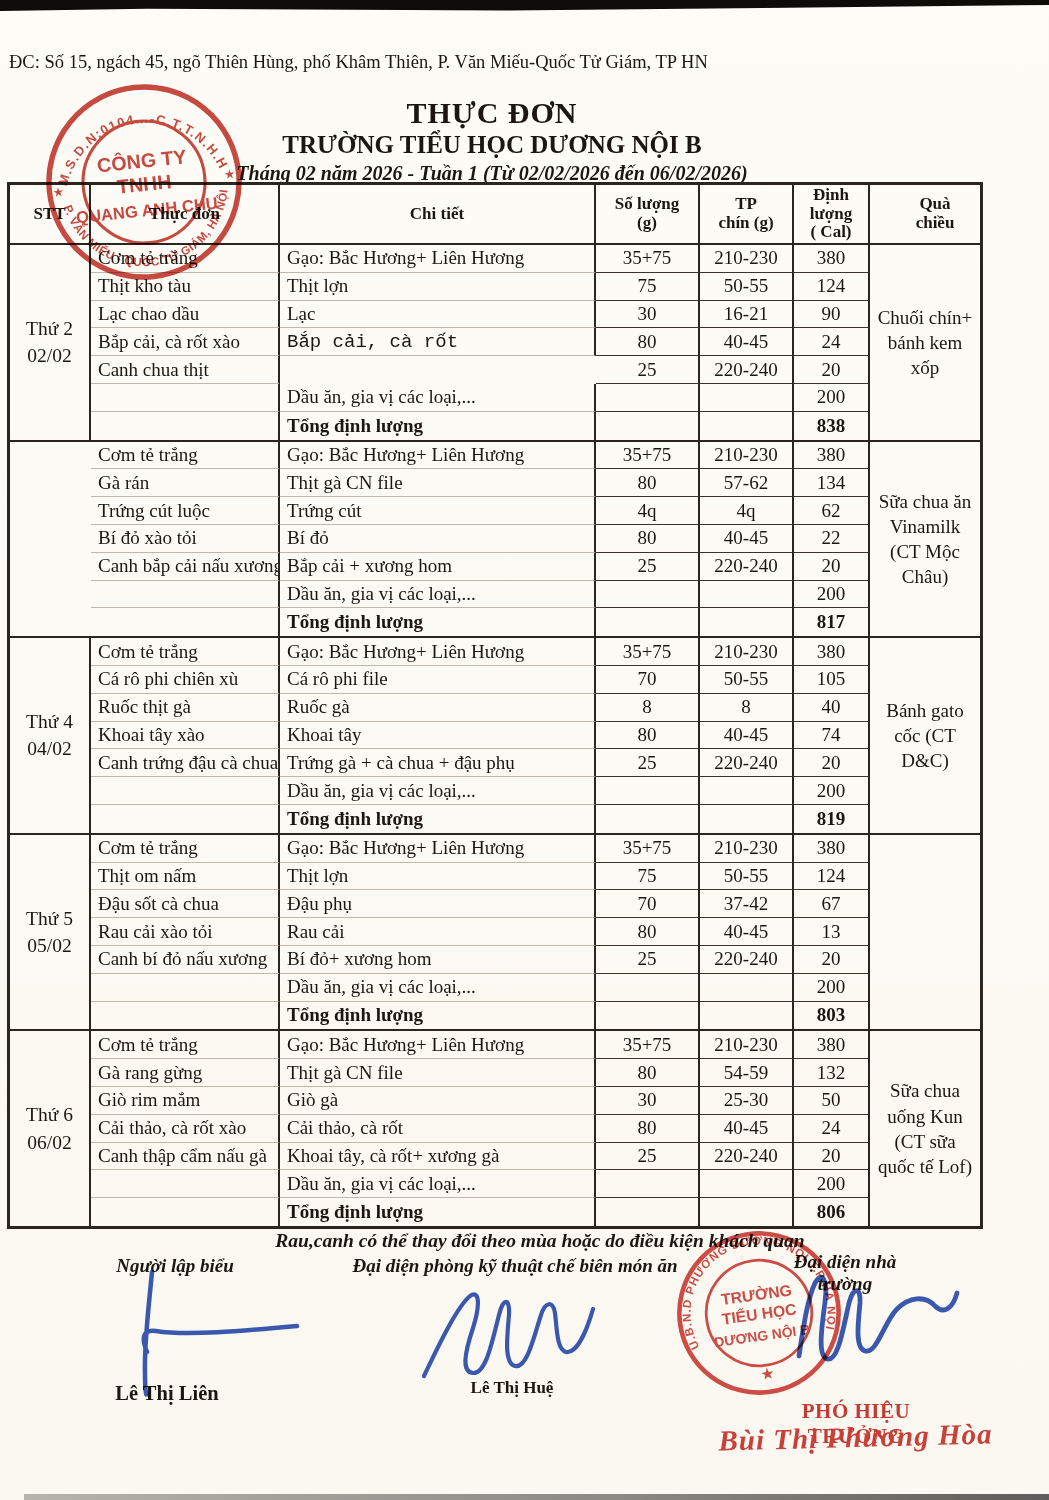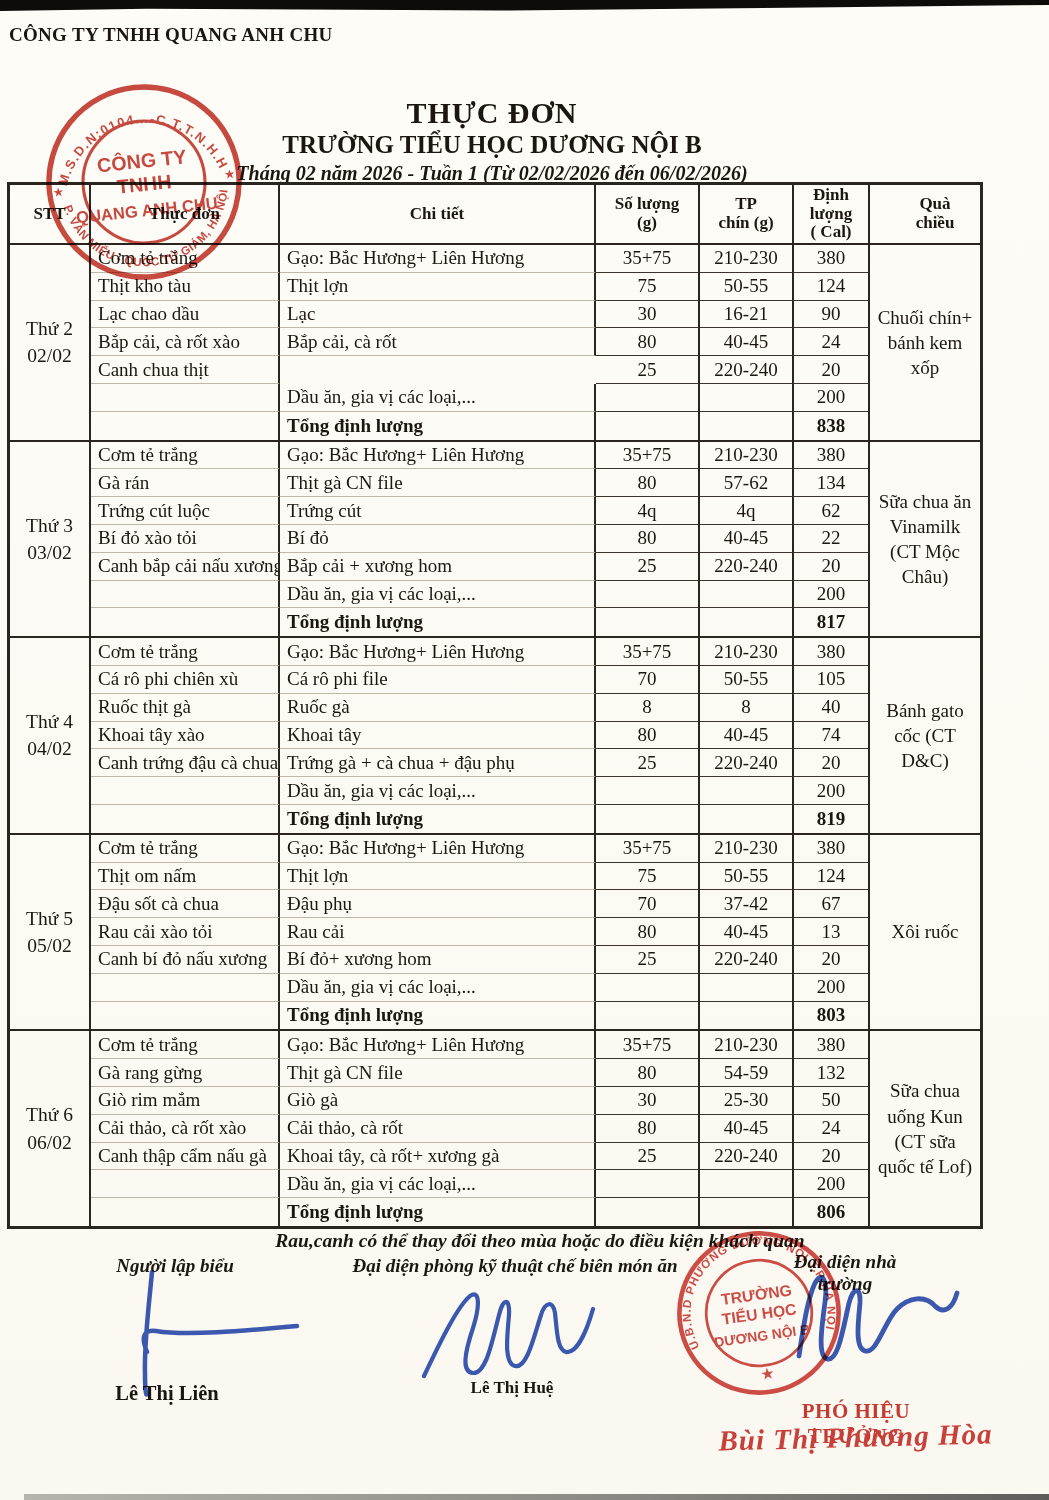--- a/index.html
+++ b/index.html
@@ -105,21 +105,21 @@
   .sig-overlay path{ fill:none; stroke:var(--blue); stroke-linecap:round; stroke-linejoin:round; opacity:.93; }
 </style>
 </head>
 <body>
 
 <div class="page">
 
   <div class="scan-top"></div>
   <div class="scan-bottom"></div>
 
-  <div class="company">CÔNG TY TNHH QUANG ANH CHU</div>
+  <div class="address">ĐC: Số 15, ngách 45, ngõ Thiên Hùng, phố Khâm Thiên, P. Văn Miếu-Quốc Tử Giám, TP HN</div>
   <div class="title">THỰC ĐƠN</div>
   <div class="school">TRƯỜNG TIỂU HỌC DƯƠNG NỘI B</div>
   <div class="period">Tháng 02 năm 2026  - Tuần 1 (Từ 02/02/2026 đến 06/02/2026)</div>
 
   <div class="menu-table">
       <div class="thead">
         <div class="hcell">STT</div>
         <div class="hcell">Thực đơn</div>
         <div class="hcell">Chi tiết</div>
         <div class="hcell">Số lượng
@@ -146,45 +146,41 @@
         <div class="cell text-cell light-sep" style="grid-area: 2 / 3;">Thịt lợn</div>
         <div class="cell num-cell dark-sep" style="grid-area: 2 / 4;">75</div>
         <div class="cell num-cell dark-sep" style="grid-area: 2 / 5;">50-55</div>
         <div class="cell num-cell dark-sep" style="grid-area: 2 / 6;">124</div>
         <div class="cell text-cell light-sep" style="grid-area: 3 / 2;">Lạc chao dầu</div>
         <div class="cell text-cell light-sep" style="grid-area: 3 / 3;">Lạc</div>
         <div class="cell num-cell dark-sep" style="grid-area: 3 / 4;">30</div>
         <div class="cell num-cell dark-sep" style="grid-area: 3 / 5;">16-21</div>
         <div class="cell num-cell dark-sep" style="grid-area: 3 / 6;">90</div>
         <div class="cell text-cell light-sep" style="grid-area: 4 / 2;">Bắp cải, cà rốt xào</div>
-        <div class="cell text-cell light-sep" style="grid-area: 4 / 3;">Bắp cải, cà rốt</div>
+        <div class="cell text-cell light-sep" style="grid-area: 4 / 3; font-family: Liberation Mono, monospace;">Bắp cải, cà rốt</div>
         <div class="cell num-cell dark-sep" style="grid-area: 4 / 4;">80</div>
         <div class="cell num-cell dark-sep" style="grid-area: 4 / 5;">40-45</div>
         <div class="cell num-cell dark-sep" style="grid-area: 4 / 6;">24</div>
         <div class="cell text-cell light-sep" style="grid-area: 5 / 2;">Canh chua thịt</div>
         <div class="cell num-cell dark-sep" style="grid-area: 5 / 4;">25</div>
         <div class="cell num-cell dark-sep" style="grid-area: 5 / 5;">220-240</div>
         <div class="cell num-cell dark-sep" style="grid-area: 5 / 6;">20</div>
         <div class="cell text-cell light-sep" style="grid-area: 6 / 2;"></div>
         <div class="cell text-cell light-sep" style="grid-area: 6 / 3;">Dầu ăn, gia vị các loại,...</div>
         <div class="cell num-cell dark-sep" style="grid-area: 6 / 4;"></div>
         <div class="cell num-cell dark-sep" style="grid-area: 6 / 5;"></div>
         <div class="cell num-cell dark-sep" style="grid-area: 6 / 6;">200</div>
         <div class="cell text-cell light-sep no-sep bold" style="grid-area: 7 / 2;"></div>
         <div class="cell text-cell light-sep no-sep bold" style="grid-area: 7 / 3;">Tổng định lượng</div>
         <div class="cell num-cell dark-sep no-sep bold" style="grid-area: 7 / 4;"></div>
         <div class="cell num-cell dark-sep no-sep bold" style="grid-area: 7 / 5;"></div>
         <div class="cell num-cell dark-sep no-sep bold" style="grid-area: 7 / 6;">838</div>
         <div class="cell snack-cell">Chuối chín+ bánh kem xốp</div>
       </div>
       <div class="day-block">
-        <div class="cell stt-cell">
-          <div>Thứ 3</div>
-          <div>03/02</div>
-        </div>
         <div class="cell text-cell light-sep" style="grid-area: 1 / 2;">Cơm tẻ trắng</div>
         <div class="cell text-cell light-sep" style="grid-area: 1 / 3;">Gạo: Bắc Hương+ Liên Hương</div>
         <div class="cell num-cell dark-sep" style="grid-area: 1 / 4;">35+75</div>
         <div class="cell num-cell dark-sep" style="grid-area: 1 / 5;">210-230</div>
         <div class="cell num-cell dark-sep" style="grid-area: 1 / 6;">380</div>
         <div class="cell text-cell light-sep" style="grid-area: 2 / 2;">Gà rán</div>
         <div class="cell text-cell light-sep" style="grid-area: 2 / 3;">Thịt gà CN file</div>
         <div class="cell num-cell dark-sep" style="grid-area: 2 / 4;">80</div>
         <div class="cell num-cell dark-sep" style="grid-area: 2 / 5;">57-62</div>
         <div class="cell num-cell dark-sep" style="grid-area: 2 / 6;">134</div>
@@ -290,21 +286,20 @@
         <div class="cell text-cell light-sep" style="grid-area: 6 / 2;"></div>
         <div class="cell text-cell light-sep" style="grid-area: 6 / 3;">Dầu ăn, gia vị các loại,...</div>
         <div class="cell num-cell dark-sep" style="grid-area: 6 / 4;"></div>
         <div class="cell num-cell dark-sep" style="grid-area: 6 / 5;"></div>
         <div class="cell num-cell dark-sep" style="grid-area: 6 / 6;">200</div>
         <div class="cell text-cell light-sep no-sep bold" style="grid-area: 7 / 2;"></div>
         <div class="cell text-cell light-sep no-sep bold" style="grid-area: 7 / 3;">Tổng định lượng</div>
         <div class="cell num-cell dark-sep no-sep bold" style="grid-area: 7 / 4;"></div>
         <div class="cell num-cell dark-sep no-sep bold" style="grid-area: 7 / 5;"></div>
         <div class="cell num-cell dark-sep no-sep bold" style="grid-area: 7 / 6;">803</div>
-        <div class="cell snack-cell">Xôi ruốc</div>
       </div>
       <div class="day-block">
         <div class="cell stt-cell">
           <div>Thứ 6</div>
           <div>06/02</div>
         </div>
         <div class="cell text-cell light-sep" style="grid-area: 1 / 2;">Cơm tẻ trắng</div>
         <div class="cell text-cell light-sep" style="grid-area: 1 / 3;">Gạo: Bắc Hương+ Liên Hương</div>
         <div class="cell num-cell dark-sep" style="grid-area: 1 / 4;">35+75</div>
         <div class="cell num-cell dark-sep" style="grid-area: 1 / 5;">210-230</div>

